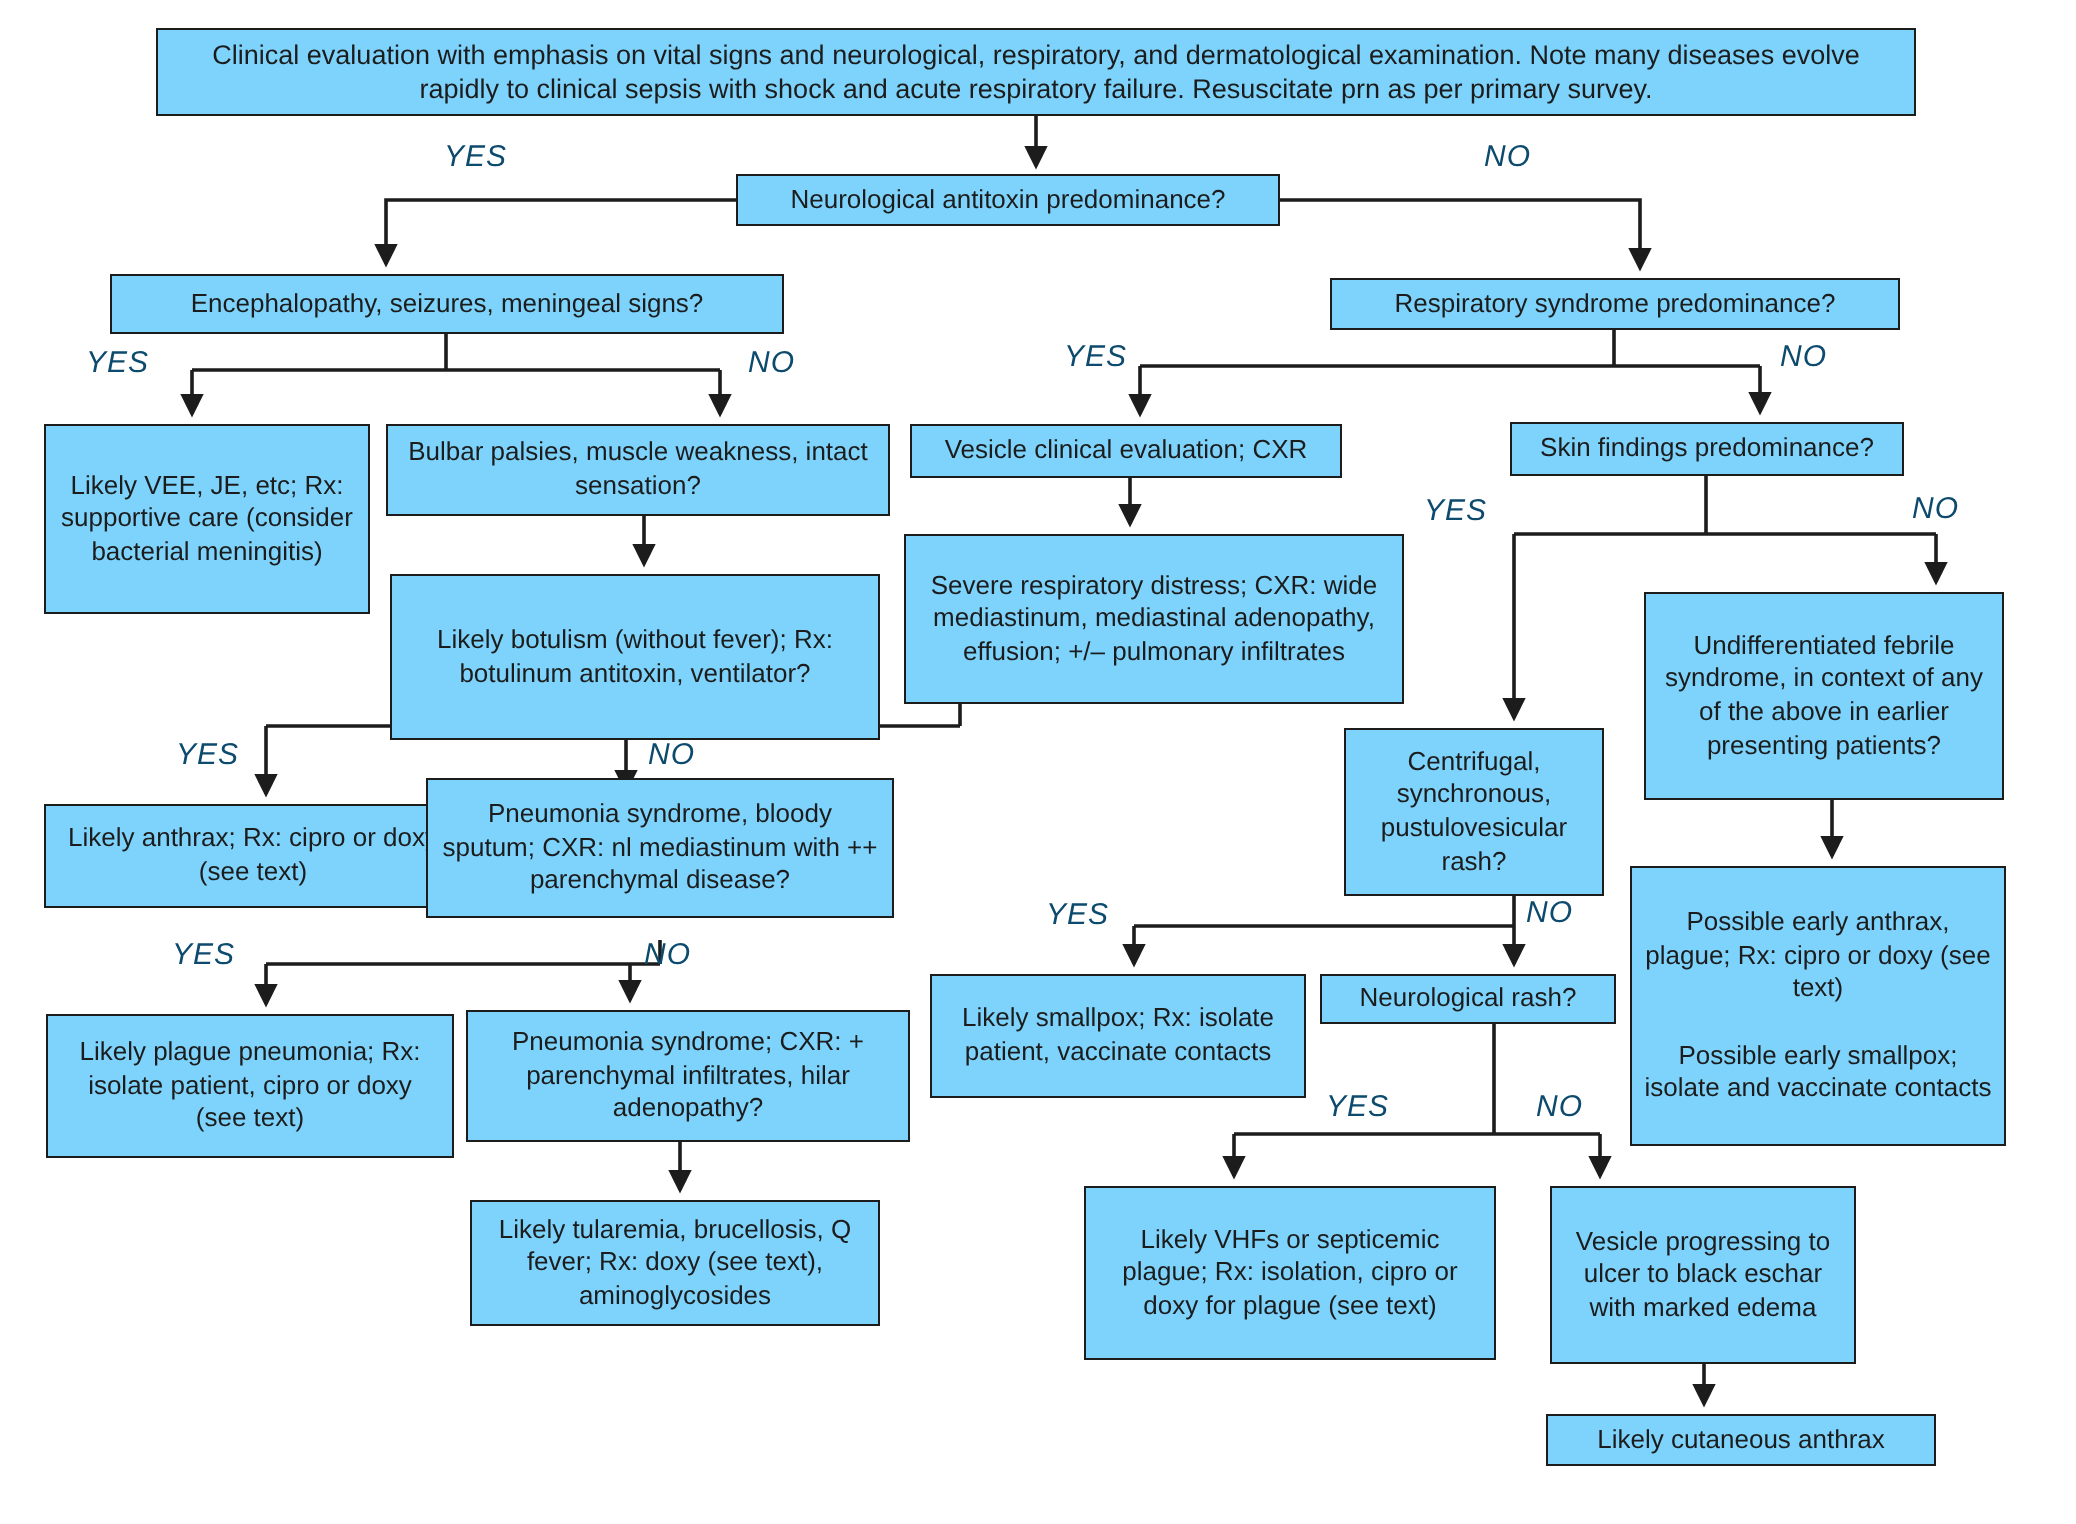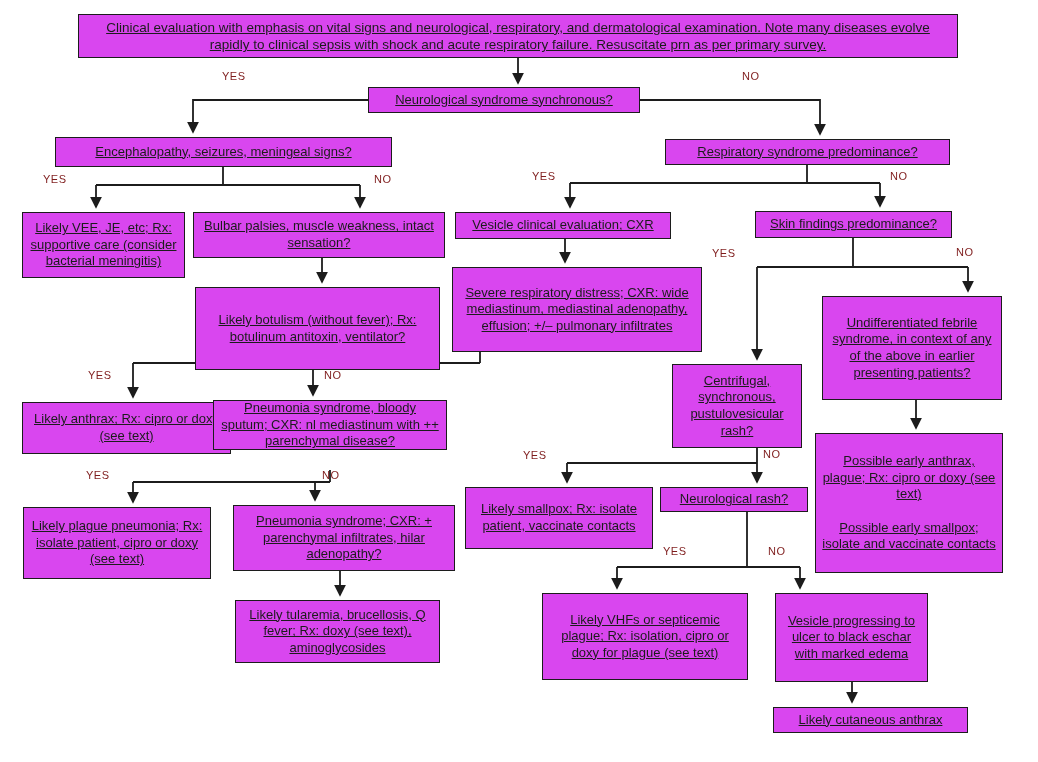--- a/index.html
+++ b/index.html
@@ -15,39 +15,39 @@
   #connectors {
     position: absolute;
     left: 0; top: 0;
     width: 1038px; height: 762px;
     pointer-events: none;
   }
   .node {
     position: absolute;
     box-sizing: border-box;
     border: 1.6px solid #1c1c1c;
-    background: #d946ef;
+    background: #7dd3fc;
     display: flex;
     align-items: center;
     justify-content: center;
     text-align: center;
     font-size: 13px;
     line-height: 1.28;
     padding: 2px 6px;
     z-index: 2;
-    text-decoration: underline;
   }
   .node.entry { font-size: 13.5px; }
   .node.pre { white-space: pre-line; }
   .branch-label {
     position: absolute;
-    font-size: 11px;
+    font-size: 15px;
     letter-spacing: 0.5px;
     z-index: 2;
-    color: #7f1d1d;
+    color: #0c4a6e;
+    font-style: italic;
   }
 </style>
 </head>
 <body>
 
 <div id="canvas">
 
   <svg id="connectors" viewBox="0 0 1038 762" xmlns="http://www.w3.org/2000/svg">
     <defs>
       <marker id="arrow" viewBox="0 0 10 10" refX="8.5" refY="5" markerWidth="6.5" markerHeight="6.5" orient="auto-start-reverse">
@@ -95,51 +95,51 @@
       <path d="M747,512 V567 M617,567 H800"></path>
       <path d="M617,567 V588" marker-end="url(#arrow)"></path>
       <path d="M800,567 V588" marker-end="url(#arrow)"></path>
 
       <path d="M852,682 V702" marker-end="url(#arrow)"></path>
     </g>
   </svg>
 
   <div class="node entry" style="left:78px;top:14px;width:880px;height:44px">Clinical evaluation with emphasis on vital signs and neurological, respiratory, and dermatological examination. Note many diseases evolve rapidly to clinical sepsis with shock and acute respiratory failure. Resuscitate prn as per primary survey.</div>
 
-  <div class="node" style="left:368px;top:87px;width:272px;height:26px">Neurological syndrome synchronous?</div>
+  <div class="node" style="left:368px;top:87px;width:272px;height:26px">Neurological antitoxin predominance?</div>
 
   <div class="node" style="left:55px;top:137px;width:337px;height:30px">Encephalopathy, seizures, meningeal signs?</div>
 
   <div class="node" style="left:665px;top:139px;width:285px;height:26px">Respiratory syndrome predominance?</div>
 
-  <div class="node" style="left:22px;top:212px;width:163px;height:66px">Likely VEE, JE, etc; Rx: supportive care (consider bacterial meningitis)</div>
+  <div class="node" style="left:22px;top:212px;width:163px;height:95px">Likely VEE, JE, etc; Rx: supportive care (consider bacterial meningitis)</div>
 
   <div class="node" style="left:193px;top:212px;width:252px;height:46px">Bulbar palsies, muscle weakness, intact sensation?</div>
 
   <div class="node" style="left:455px;top:212px;width:216px;height:27px">Vesicle clinical evaluation; CXR</div>
 
   <div class="node" style="left:755px;top:211px;width:197px;height:27px">Skin findings predominance?</div>
 
   <div class="node" style="left:195px;top:287px;width:245px;height:83px">Likely botulism (without fever); Rx: botulinum antitoxin, ventilator?</div>
 
   <div class="node" style="left:452px;top:267px;width:250px;height:85px">Severe respiratory distress; CXR: wide mediastinum, mediastinal adenopathy, effusion; +/– pulmonary infiltrates</div>
 
   <div class="node" style="left:822px;top:296px;width:180px;height:104px">Undifferentiated febrile syndrome, in context of any of the above in earlier presenting patients?</div>
 
   <div class="node" style="left:22px;top:402px;width:209px;height:52px">Likely anthrax; Rx: cipro or doxy (see text)</div>
 
-  <div class="node" style="left:213px;top:400px;width:234px;height:50px">Pneumonia syndrome, bloody sputum; CXR: nl mediastinum with ++ parenchymal disease?</div>
+  <div class="node" style="left:213px;top:389px;width:234px;height:70px">Pneumonia syndrome, bloody sputum; CXR: nl mediastinum with ++ parenchymal disease?</div>
 
   <div class="node" style="left:672px;top:364px;width:130px;height:84px">Centrifugal, synchronous, pustulovesicular rash?</div>
 
   <div class="node pre" style="left:815px;top:433px;width:188px;height:140px">Possible early anthrax, plague; Rx: cipro or doxy (see text)
 
 Possible early smallpox; isolate and vaccinate contacts</div>
 
-  <div class="node" style="left:23px;top:507px;width:188px;height:72px">Likely plague pneumonia; Rx: isolate patient, cipro or doxy (see text)</div>
+  <div class="node" style="left:23px;top:507px;width:204px;height:72px">Likely plague pneumonia; Rx: isolate patient, cipro or doxy (see text)</div>
 
   <div class="node" style="left:233px;top:505px;width:222px;height:66px">Pneumonia syndrome; CXR: + parenchymal infiltrates, hilar adenopathy?</div>
 
   <div class="node" style="left:465px;top:487px;width:188px;height:62px">Likely smallpox; Rx: isolate patient, vaccinate contacts</div>
 
   <div class="node" style="left:660px;top:487px;width:148px;height:25px">Neurological rash?</div>
 
   <div class="node" style="left:235px;top:600px;width:205px;height:63px">Likely tularemia, brucellosis, Q fever; Rx: doxy (see text), aminoglycosides</div>
 
   <div class="node" style="left:542px;top:593px;width:206px;height:87px">Likely VHFs or septicemic plague; Rx: isolation, cipro or doxy for plague (see text)</div>

